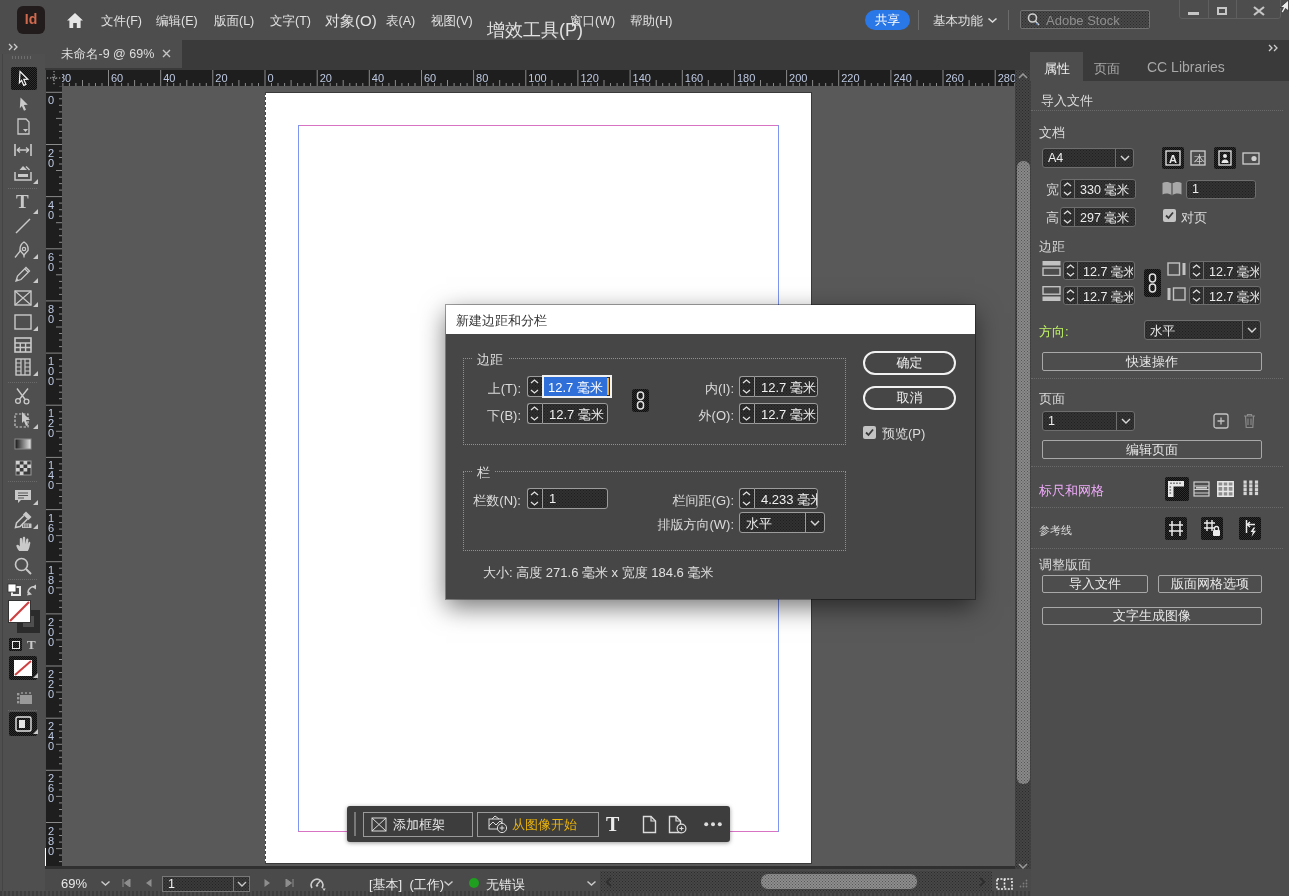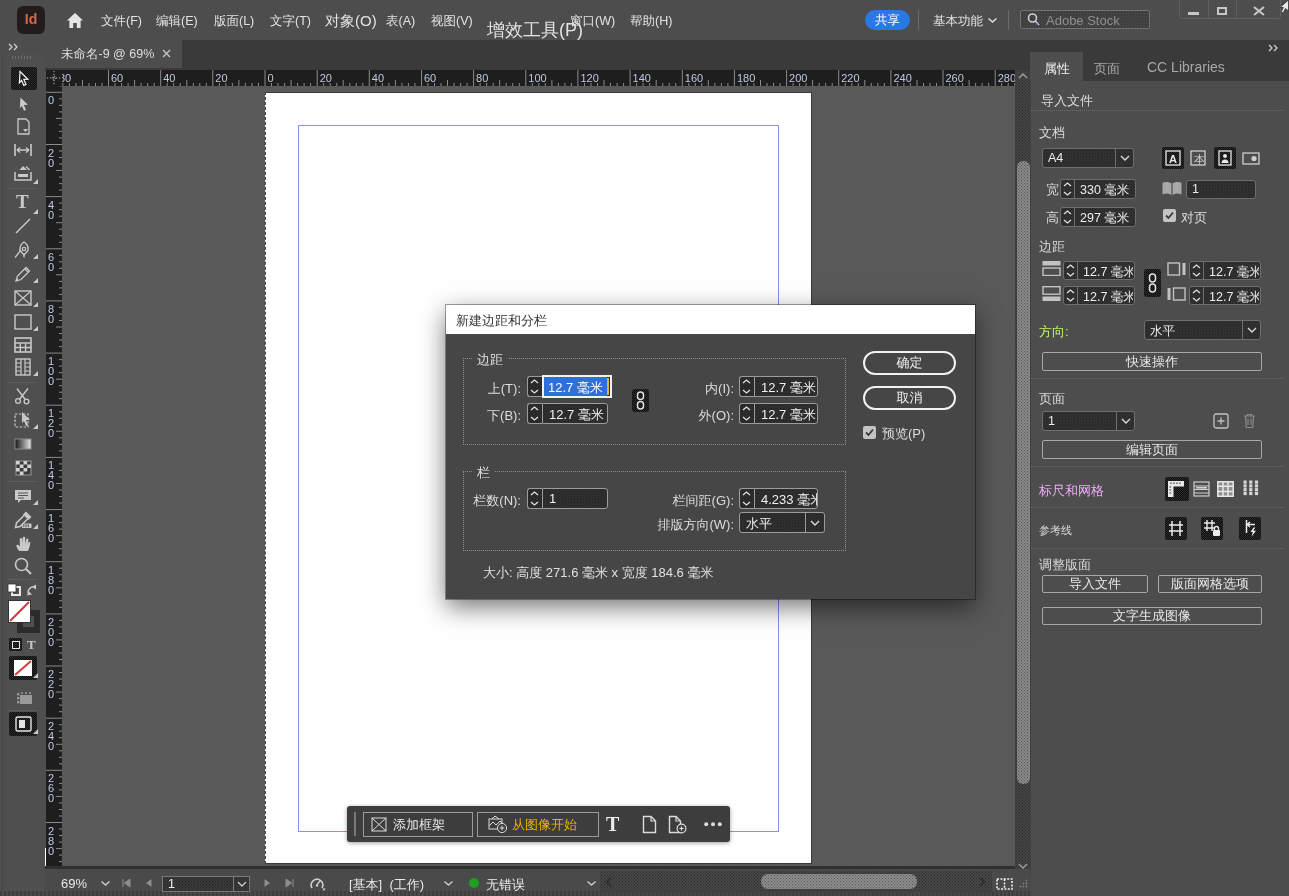--- a/index.html
+++ b/index.html
@@ -254,21 +254,21 @@
       </svg>
     </div>
 <div class="abs" style="left:309px;top:876px">
       <svg width="17" height="15" viewBox="0 0 17 15" style="">
         <path d="M3 12 A5.8 5.8 0 1 1 13 12" stroke="#cdcdcd" stroke-width="1.6" fill="none"></path>
         <path d="M8 8.5 L11.5 4.5" stroke="#cdcdcd" stroke-width="1.4"></path>
         <circle cx="8" cy="9.5" r="1.2" fill="#cdcdcd"></circle>
         <path d="M13.5 12.5 l3.2 0 l-1.6 2.4 Z" fill="#cdcdcd"></path>
       </svg>
     </div>
-<div class="abs" style="left:349px;top:876px;color:#e8e8e8;font-size:13px">[基本]&nbsp;&nbsp;(工作)</div>
+<div class="abs" style="left:369px;top:876px;color:#e8e8e8;font-size:13px">[基本]&nbsp;&nbsp;(工作)</div>
 <div class="abs" style="left:443px;top:880px">
       <svg width="11" height="7" viewBox="0 0 11 7" style="">
         <path d="M1.5 1.5 L5.5 5 L9.5 1.5" stroke="#c9c9c9" stroke-width="1.5" fill="none"></path>
       </svg>
     </div>
 <div class="abs" style="left:469px;top:878px;width:10px;height:10px;border-radius:50%;background:#1f9e1f"></div>
 <div class="abs" style="left:486px;top:876px;color:#e8e8e8;font-size:13px">无错误</div>
 <div class="abs" style="left:586px;top:880px">
       <svg width="11" height="7" viewBox="0 0 11 7" style="">
         <path d="M1.5 1.5 L5.5 5 L9.5 1.5" stroke="#c9c9c9" stroke-width="1.5" fill="none"></path>

